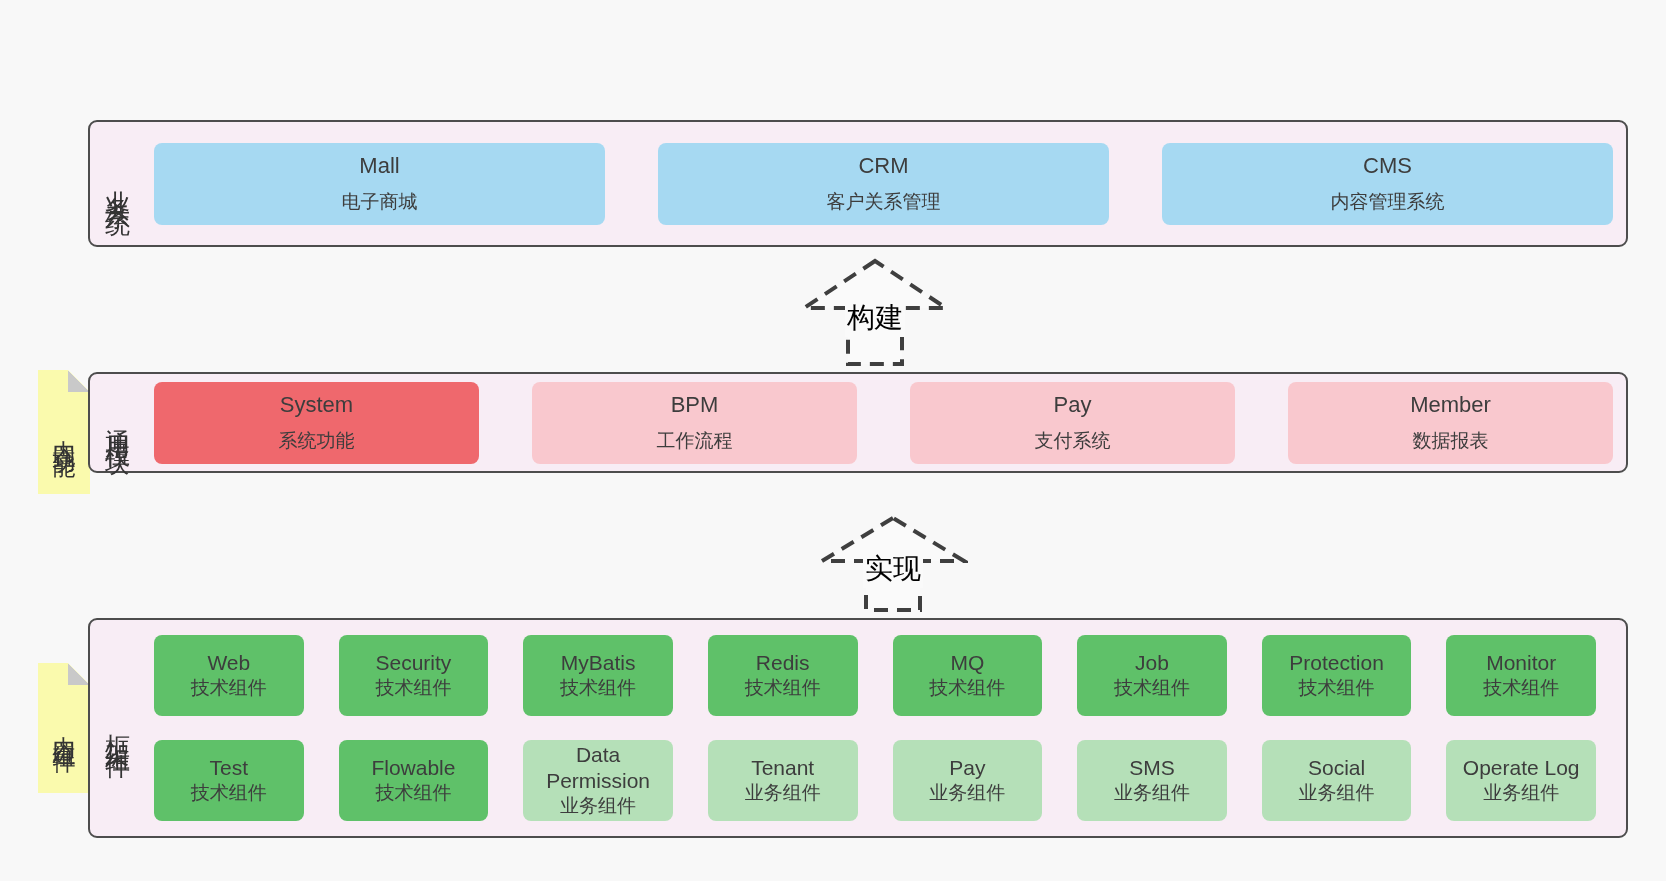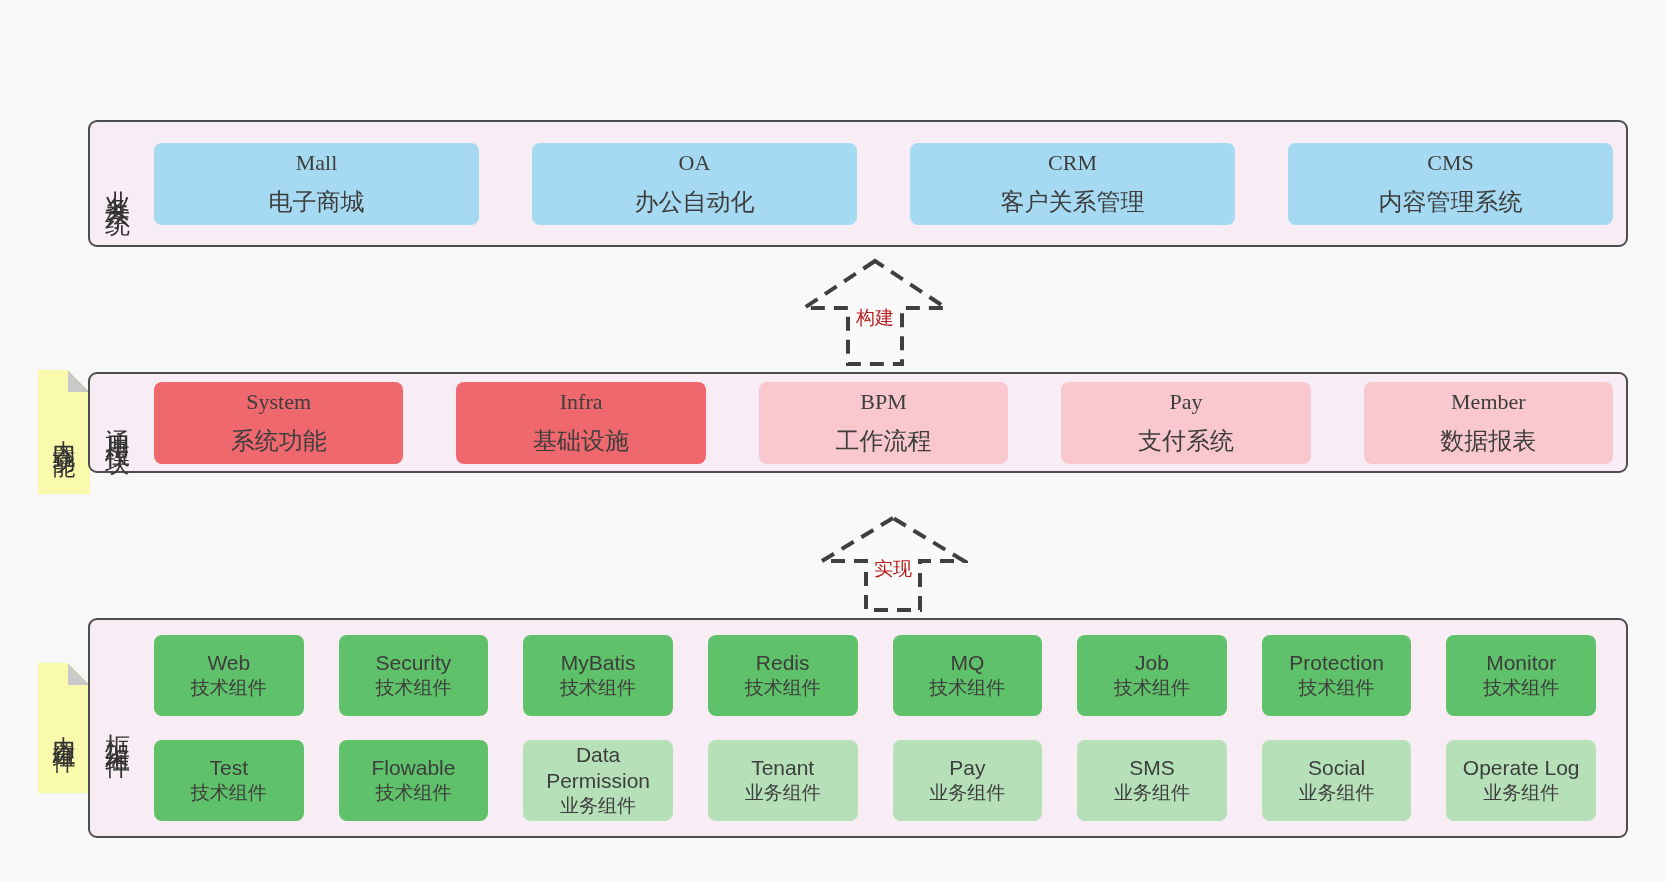--- a/index.html
+++ b/index.html
@@ -16,29 +16,29 @@
   .band-modules{top:372px;height:101px;}
   .band-framework{top:618px;height:220px;}
   .band-label{
     position:absolute;left:15px;top:50%;transform:translateY(-50%);
     writing-mode:vertical-rl;text-orientation:upright;
     font-size:25px;letter-spacing:7px;line-height:1;color:#333;white-space:nowrap;
   }
   
   .box-row{
     position:absolute;left:64px;right:13px;top:0;bottom:0;
-    display:flex;gap:53px;align-items:center;font-family:Liberation Serif, serif;
+    display:flex;gap:53px;align-items:center;
   }
   .box{
     flex:1;height:82px;border-radius:8px;
     display:flex;flex-direction:column;justify-content:center;align-items:center;
     text-align:center;
   }
   .box .name{font-size:22px;line-height:1.3;}
-  .box .desc{font-size:24px;line-height:1.3;margin-top:10px;}
+  .box .desc{font-size:19px;line-height:1.3;margin-top:10px;}
   .blue{background:#a6d9f2;}
   .red{background:#ef686d;}
   .pink{background:#f9c8ce;}
   .green{background:#5fc169;}
   .lightgreen{background:#b5e0b8;}
   
   .fw-rows{
     position:absolute;left:64px;right:30px;top:50%;transform:translateY(-50%);
     display:flex;flex-direction:column;gap:24px;
   }
@@ -62,21 +62,21 @@
     writing-mode:vertical-rl;text-orientation:upright;
     font-size:23px;letter-spacing:5px;line-height:1;color:#333;white-space:nowrap;
   }
   
   .arrow{position:absolute;z-index:3;}
   .arrow-build{left:800px;top:257px;width:150px;height:111px;}
   .arrow-implement{left:818px;top:514px;width:150px;height:100px;}
   .arrow svg{display:block;width:100%;height:100%;}
   .arrow-label{
     position:absolute;left:50%;top:55%;transform:translate(-50%,-50%);
-    font-size:19px;color:#b91c1c;background:#fafafa;padding:0 2px;white-space:nowrap;
+    font-size:28px;color:#000000;background:#fafafa;padding:0 2px;white-space:nowrap;
   }
 </style>
 </head>
 <body>
 
 <div class="canvas">
 
   <div class="note note-modules">
     <span class="fold"></span>
     <span class="note-text">内置功能</span>
@@ -87,24 +87,20 @@
   </div>
 
   <div class="band band-business">
     <div class="band-label">业务系统</div>
     <div class="box-row">
       <div class="box blue">
         <span class="name">Mall</span>
         <span class="desc">电子商城</span>
       </div>
       <div class="box blue">
-        <span class="name">OA</span>
-        <span class="desc">办公自动化</span>
-      </div>
-      <div class="box blue">
         <span class="name">CRM</span>
         <span class="desc">客户关系管理</span>
       </div>
       <div class="box blue">
         <span class="name">CMS</span>
         <span class="desc">内容管理系统</span>
       </div>
     </div>
   </div>
 
@@ -115,24 +111,20 @@
     <span class="arrow-label">构建</span>
   </div>
 
   <div class="band band-modules">
     <div class="band-label">通用模块</div>
     <div class="box-row">
       <div class="box red">
         <span class="name">System</span>
         <span class="desc">系统功能</span>
       </div>
-      <div class="box red">
-        <span class="name">Infra</span>
-        <span class="desc">基础设施</span>
-      </div>
       <div class="box pink">
         <span class="name">BPM</span>
         <span class="desc">工作流程</span>
       </div>
       <div class="box pink">
         <span class="name">Pay</span>
         <span class="desc">支付系统</span>
       </div>
       <div class="box pink">
         <span class="name">Member</span>

